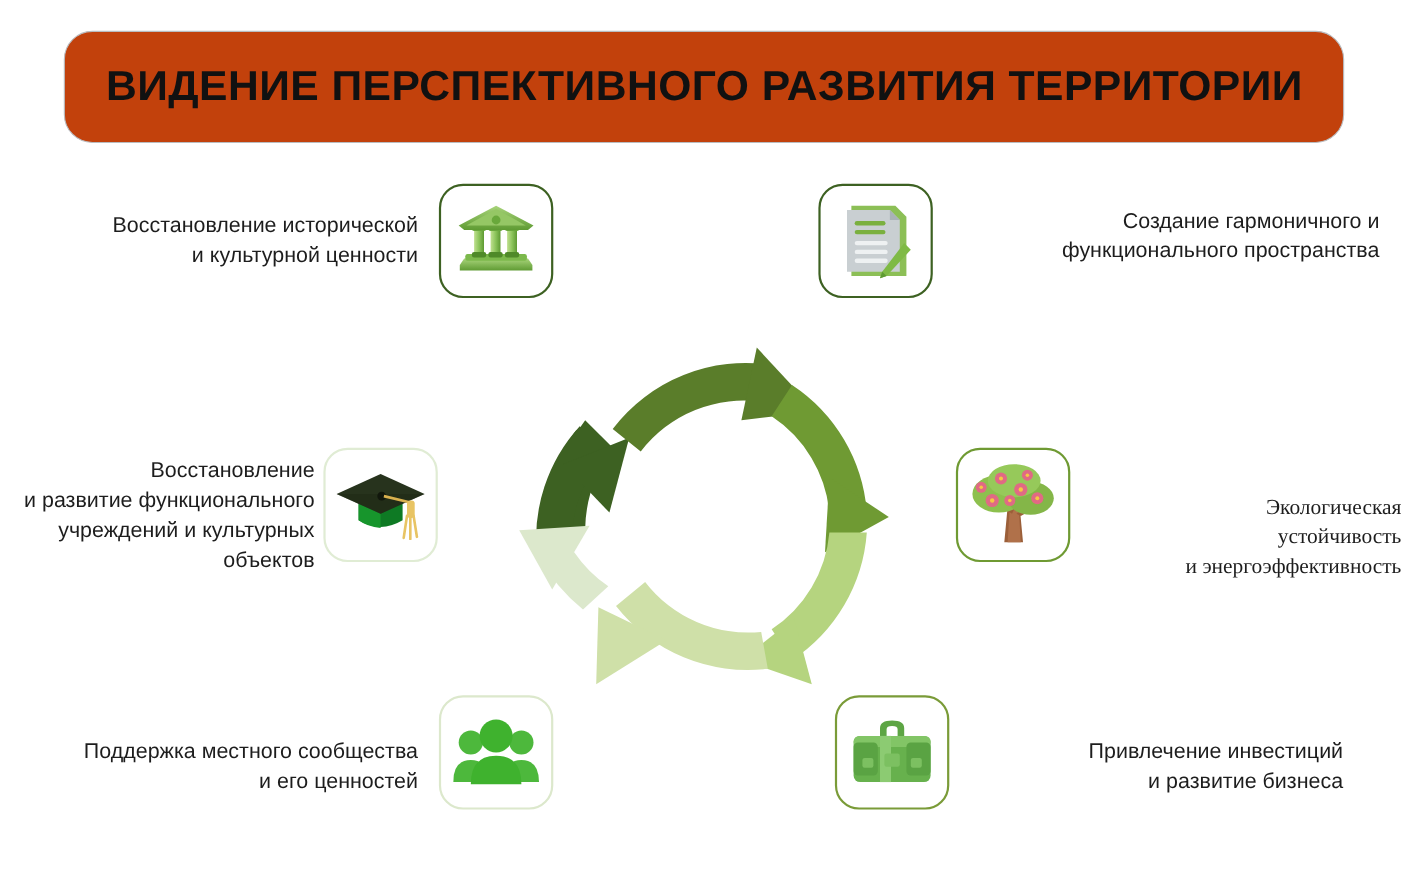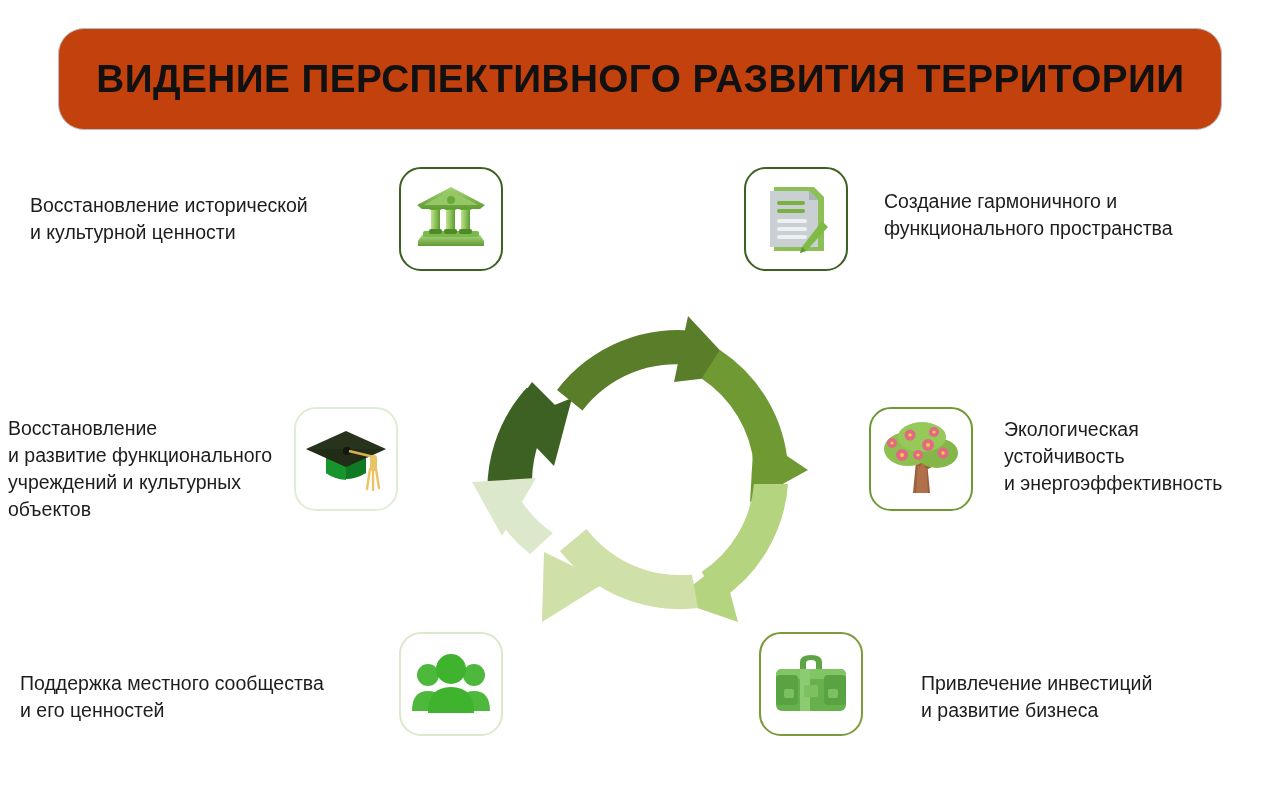--- a/index.html
+++ b/index.html
@@ -66,22 +66,22 @@
   .icon-tile svg { display: block; }
 
   
   .label {
     position: absolute;
     font-size: 19.5px;
     line-height: 27px;
     color: #1d1d1d;
     white-space: pre-line;
   }
-  .label.right { text-align: left; }
-  .label.left  { text-align: left; }
+  .label.right { text-align: right; }
+  .label.left  { text-align: right; }
 </style>
 </head>
 <body>
 
 <div class="title-card">
   <div class="title-text">ВИДЕНИЕ ПЕРСПЕКТИВНОГО РАЗВИТИЯ ТЕРРИТОРИИ</div>
 </div>
 
 <div class="wheel">
   <svg viewBox="0 0 440 400" xmlns="http://www.w3.org/2000/svg">
@@ -271,21 +271,21 @@
     <path d="M66 42 L63 62 M69 42 L69 63 M72 42 L75 61" stroke="#e8c464" stroke-width="2.4" fill="none" stroke-linecap="round"></path>
   </svg>
 </div>
 
 <div class="label right" style="left:30px; top:192px; width:350px;">Восстановление исторической
 и культурной ценности</div>
 
 <div class="label left" style="left:884px; top:188px; width:370px;">Создание гармоничного и
 функционального пространства</div>
 
-<div class="label left" style="left:1004px; top:416px; width:270px;">Экологическая
+<div class="label left" style="left:1004px; top:448px; width:270px;font-family:Liberation Serif, serif;">Экологическая
 устойчивость
 и энергоэффективность</div>
 
 <div class="label left" style="left:921px; top:670px; width:300px;">Привлечение инвестиций
 и развитие бизнеса</div>
 
 <div class="label right" style="left:20px; top:670px; width:360px;">Поддержка местного сообщества
 и его ценностей</div>
 
 <div class="label right" style="left:8px; top:415px; width:278px;">Восстановление

